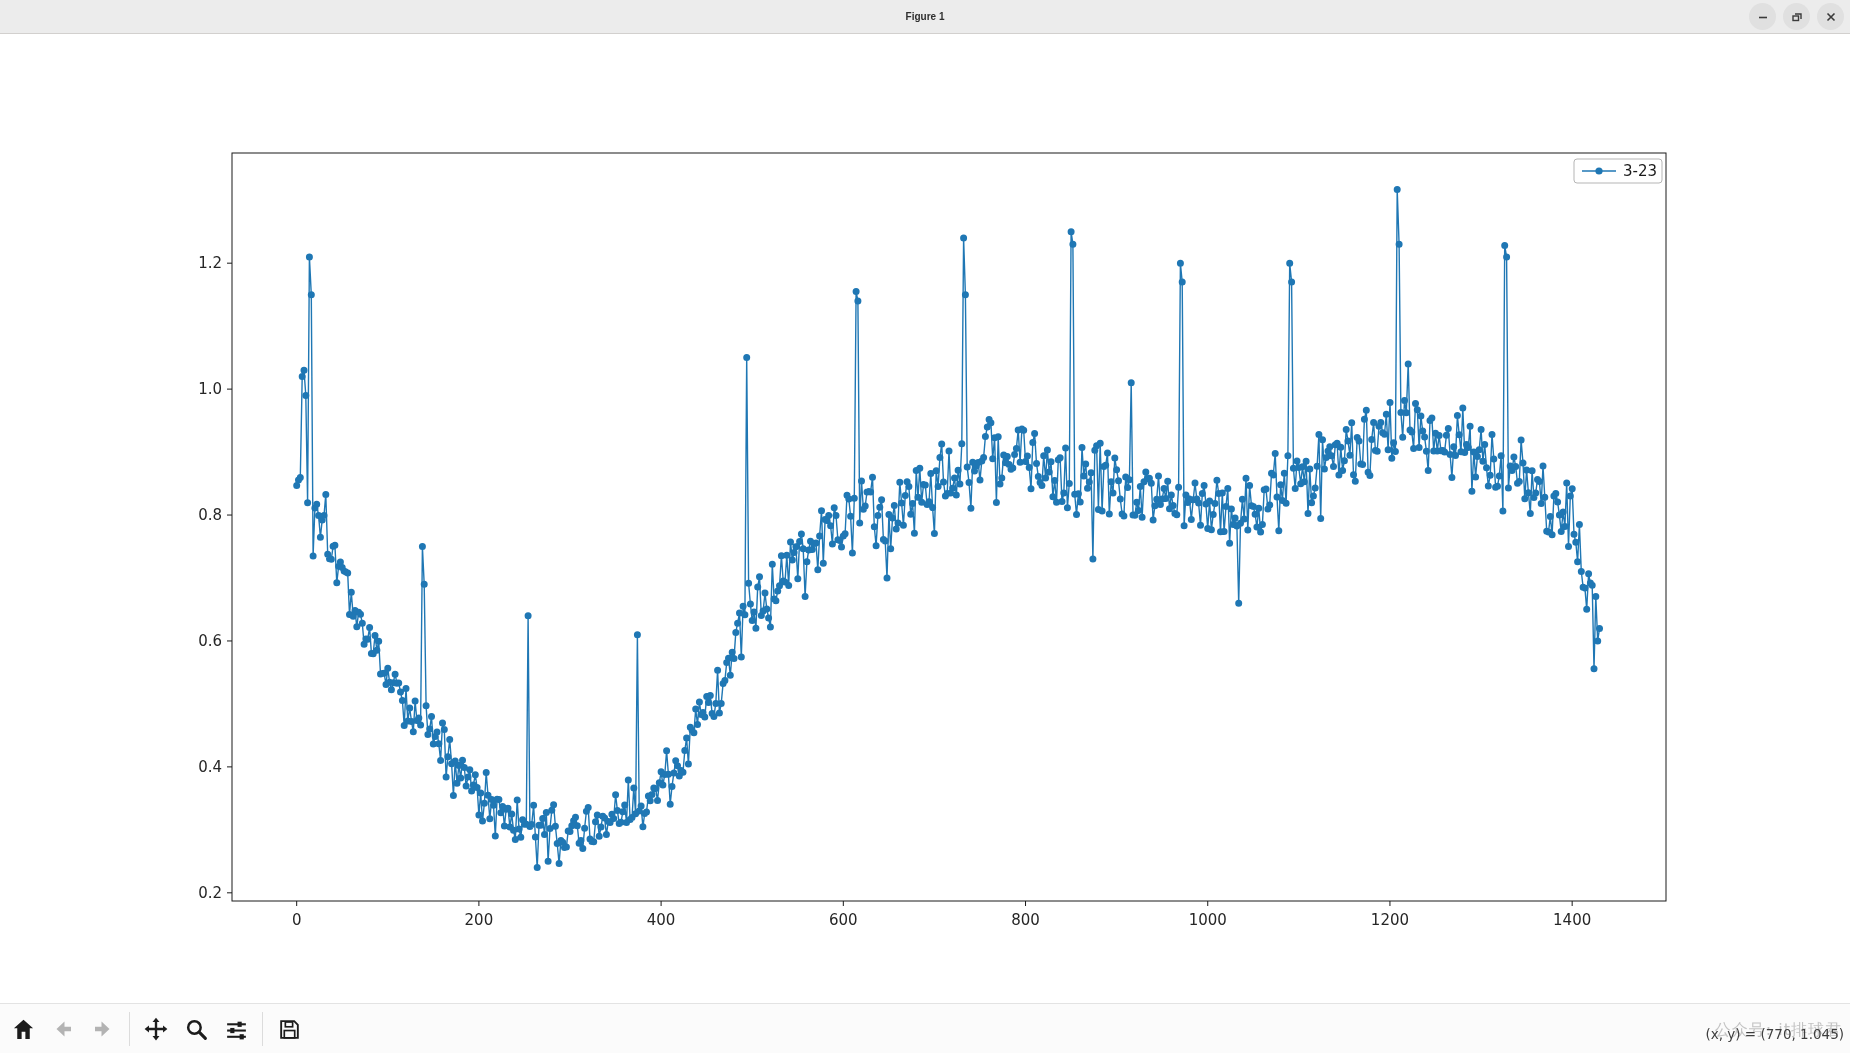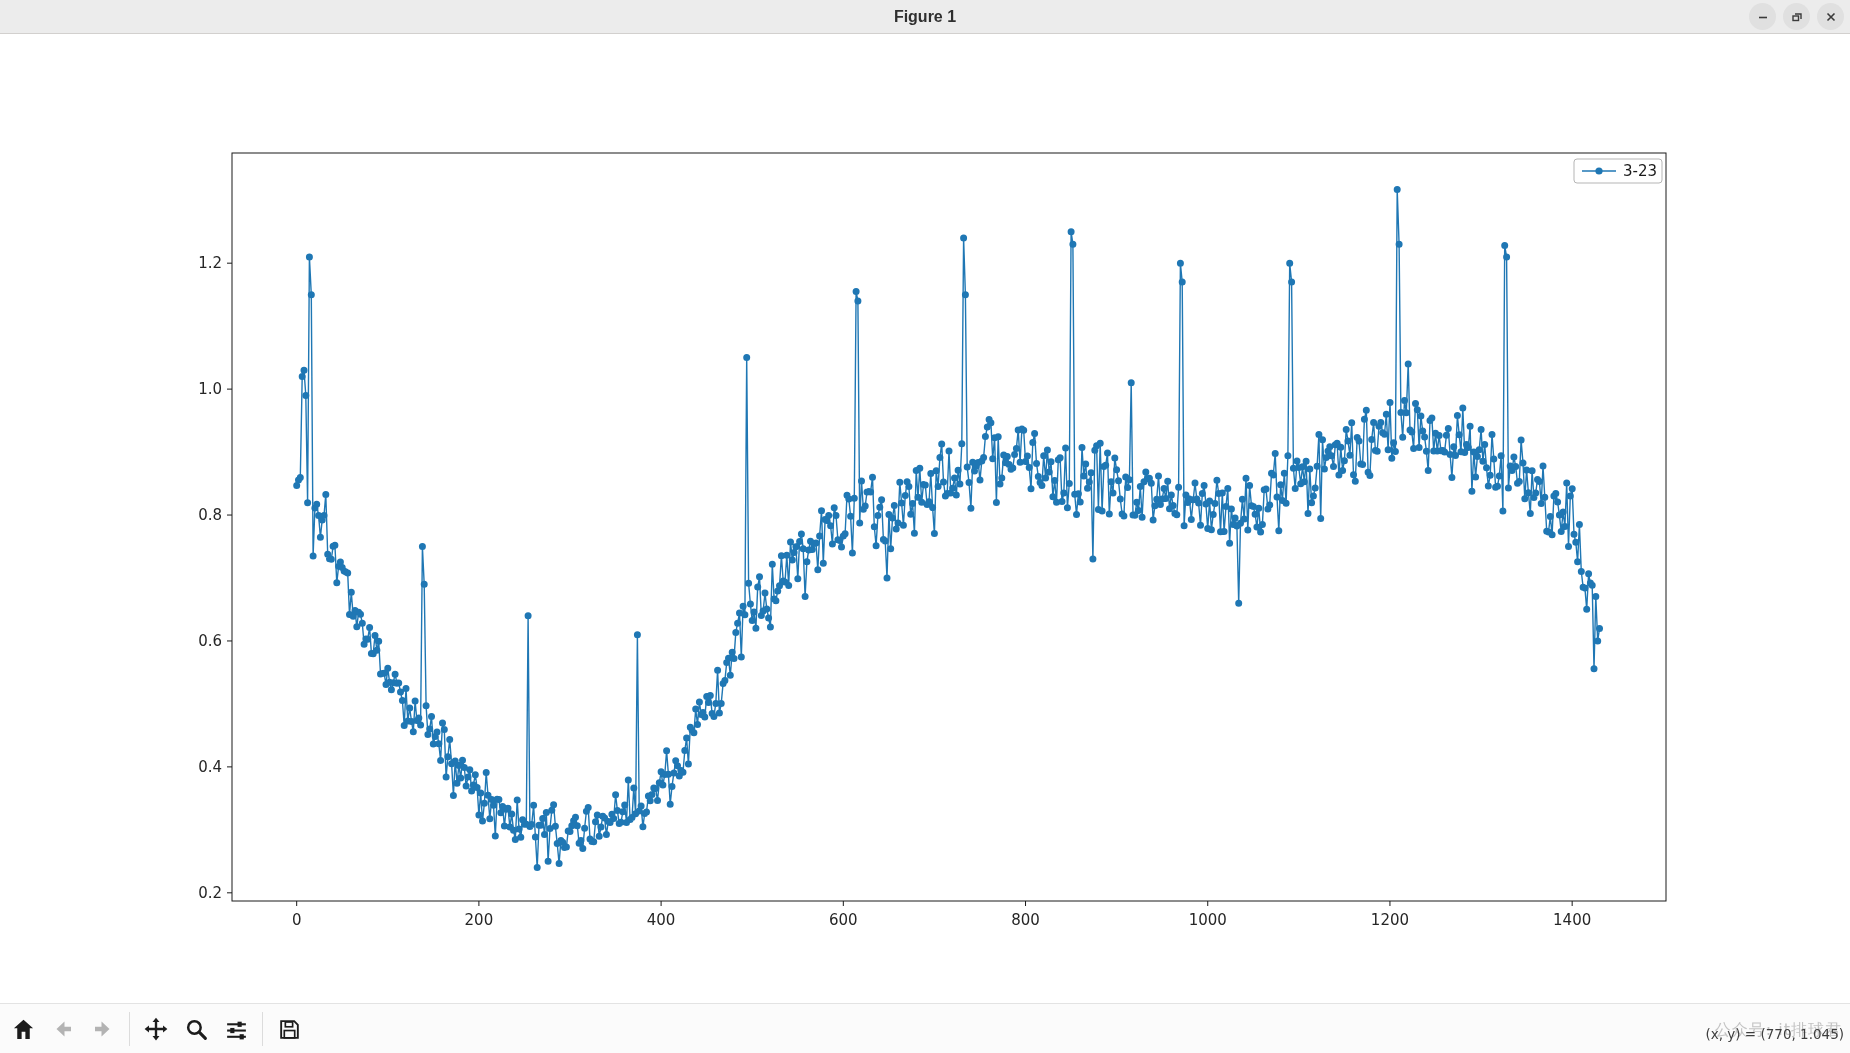--- a/index.html
+++ b/index.html
@@ -2,21 +2,21 @@
 <html><head>
 <meta charset="utf-8">
 <style>
   html,body{margin:0;padding:0;background:#ffffff;}
   body{width:1850px;height:1053px;overflow:hidden;position:relative;
        font-family:"DejaVu Sans",sans-serif;}
   .titlebar{position:absolute;left:0;top:0;width:1850px;height:33px;
     background:#ececec;border-bottom:1px solid #d2d0ce;display:flex;
     align-items:center;justify-content:center;}
   .window-title{font-family:"Liberation Sans",sans-serif;font-weight:bold;
-    font-size:16px;color:#2f2f2f;}
+    font-size:10px;color:#2f2f2f;}
   .win-btns{position:absolute;right:6px;top:3px;display:flex;gap:7px;}
   .win-btn{width:27px;height:27px;border-radius:50%;background:#e0e0e0;
     display:flex;align-items:center;justify-content:center;cursor:pointer;}
   .canvas-wrap{position:absolute;left:0;top:34px;width:1850px;height:969px;background:#ffffff;}
   .toolbar{position:absolute;left:0;top:1003px;width:1850px;height:50px;
     background:#fbfbfb;border-top:1px solid #e3e3e3;display:flex;align-items:center;}
   .tb-btn{width:38px;height:38px;display:flex;align-items:center;justify-content:center;
     cursor:pointer;border-radius:4px;margin:0 1px;}
   .tb-btn:first-child{margin-left:4px;}
   .tb-sep{width:1px;height:34px;background:#dcdcdc;margin:0 6px;}

